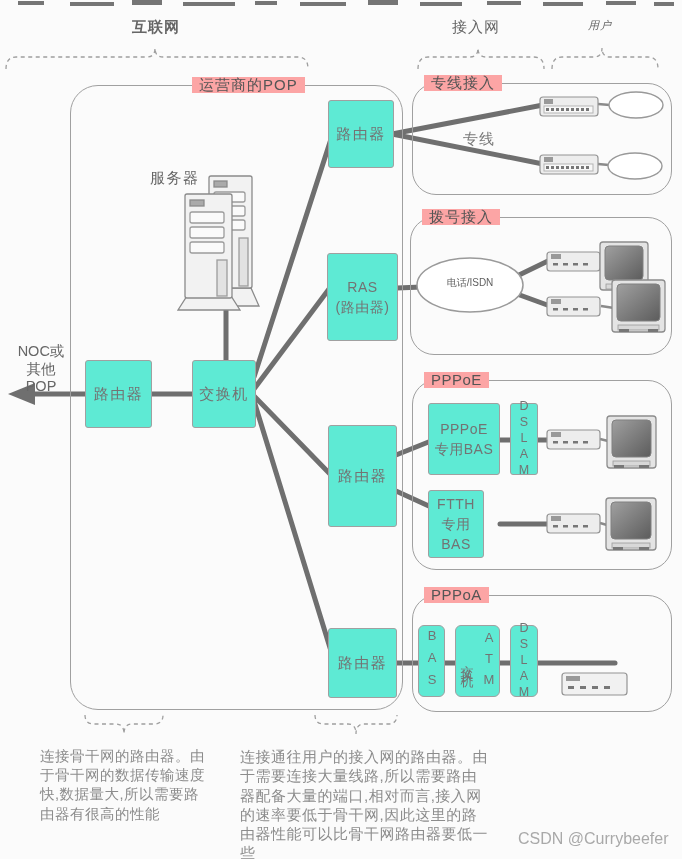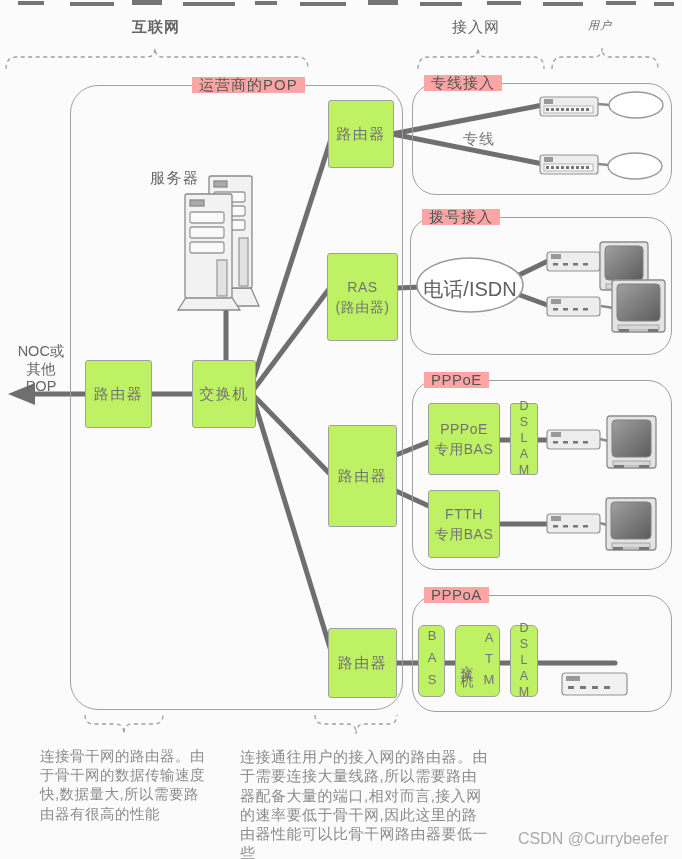--- a/index.html
+++ b/index.html
@@ -1,20 +1,20 @@
 <!DOCTYPE html>
 <html><head>
 <meta charset="utf-8">
 <style>
   html,body{margin:0;padding:0;background:#fbfbfb;}
   #stage{position:relative;width:682px;height:859px;background:#fbfbfb;overflow:hidden;
          font-family:"Liberation Sans",sans-serif;}
   #stage svg{position:absolute;left:0;top:0;z-index:1;}
   .box{position:absolute;z-index:2;border:1.5px solid #a0a0a0;box-sizing:border-box;}
-  .node{background:#bef264;border-radius:3px;display:flex;align-items:center;justify-content:center;
+  .node{background:#5eead4;border-radius:3px;display:flex;align-items:center;justify-content:center;
         color:#737373;font-size:15px;letter-spacing:1.5px;text-align:center;white-space:pre-line;line-height:20px;}
   .frame{background:transparent;border-radius:24px;}
   .lbl{position:absolute;z-index:3;color:#666;white-space:pre-line;}
   .title{position:absolute;z-index:3;background:#fca5a5;padding:0 7px;color:#555;
          font-size:15px;letter-spacing:1px;line-height:16px;}
   .vwrap{display:flex;align-items:center;justify-content:center;gap:2px;}
   .vtext{writing-mode:vertical-rl;text-orientation:upright;color:#737373;}
   .note{position:absolute;z-index:3;color:#8c8c8c;letter-spacing:0.5px;}
 </style>
 </head>
@@ -228,21 +228,21 @@
   <div class="box node" style="left:192px;top:360px;width:64px;height:68px;">交换机</div>
   <div class="box node" style="left:328px;top:100px;width:66px;height:68px;">路由器</div>
   <div class="box node" style="left:327px;top:253px;width:71px;height:88px;font-size:14px;letter-spacing:0.5px;">RAS
 (路由器)</div>
   <div class="box node" style="left:328px;top:425px;width:69px;height:102px;">路由器</div>
   <div class="box node" style="left:328px;top:628px;width:69px;height:70px;">路由器</div>
 
   <div class="box node" style="left:428px;top:403px;width:72px;height:72px;font-size:14px;letter-spacing:0.5px;">PPPoE
 专用BAS</div>
   <div class="box node" style="left:510px;top:403px;width:28px;height:72px;"><span class="vtext" style="font-size:12.5px;letter-spacing:2px;">DSLAM</span></div>
-  <div class="box node" style="left:428px;top:490px;width:72px;height:68px;font-size:14px;letter-spacing:0.5px;">FTTH
+  <div class="box node" style="left:428px;top:490px;width:56px;height:68px;font-size:14px;letter-spacing:0.5px;">FTTH
 专用BAS</div>
 
   <div class="box node" style="left:418px;top:625px;width:27px;height:72px;border-radius:6px;"><span class="vtext" style="font-size:13px;letter-spacing:7px;">BAS</span></div>
   <div class="box node vwrap" style="left:455px;top:625px;width:45px;height:72px;border-radius:6px;">
     <span class="vtext" style="font-size:13px;letter-spacing:5px;">交换机</span>
     <span class="vtext" style="font-size:13px;letter-spacing:6px;">ATM</span>
   </div>
   <div class="box node" style="left:510px;top:625px;width:28px;height:72px;border-radius:6px;"><span class="vtext" style="font-size:12.5px;letter-spacing:2px;">DSLAM</span></div>
 
   <div class="title" style="left:192px;top:77px;">运营商的POP</div>
@@ -252,20 +252,20 @@
   <div class="title" style="left:424px;top:587px;letter-spacing:0.5px;">PPPoA</div>
 
   <div class="lbl" style="left:132px;top:18px;font-size:15px;letter-spacing:1px;font-weight:bold;">互联网</div>
   <div class="lbl" style="left:452px;top:18px;font-size:15px;letter-spacing:1px;">接入网</div>
   <div class="lbl" style="left:588px;top:18px;font-size:11px;letter-spacing:1px;font-style:italic;">用户</div>
   <div class="lbl" style="left:150px;top:169px;font-size:15px;letter-spacing:1.5px;">服务器</div>
   <div class="lbl" style="left:10px;top:343px;width:62px;text-align:center;font-size:14.5px;line-height:17.5px;">NOC或
 其他
 POP</div>
   <div class="lbl" style="left:463px;top:130px;font-size:15px;color:#787878;letter-spacing:1px;">专线</div>
-  <div class="lbl" style="left:420px;top:276px;width:100px;text-align:center;font-size:20px;color:#606060;">电话/ISDN</div>
+  <div class="lbl" style="left:420px;top:276px;width:100px;text-align:center;font-size:10px;color:#606060;">电话/ISDN</div>
 
   <div class="note" style="left:40px;top:747px;width:173px;font-size:14.5px;line-height:19.2px;">连接骨干网的路由器。由于骨干网的数据传输速度快,数据量大,所以需要路由器有很高的性能</div>
   <div class="note" style="left:240px;top:747px;width:251px;font-size:15px;line-height:19.3px;">连接通往用户的接入网的路由器。由于需要连接大量线路,所以需要路由器配备大量的端口,相对而言,接入网的速率要低于骨干网,因此这里的路由器性能可以比骨干网路由器要低一些</div>
 
   <div class="lbl" style="left:518px;top:830px;font-size:16px;color:#a9a9a9;">CSDN @Currybeefer</div>
 
 </div>
 
 </body></html>

